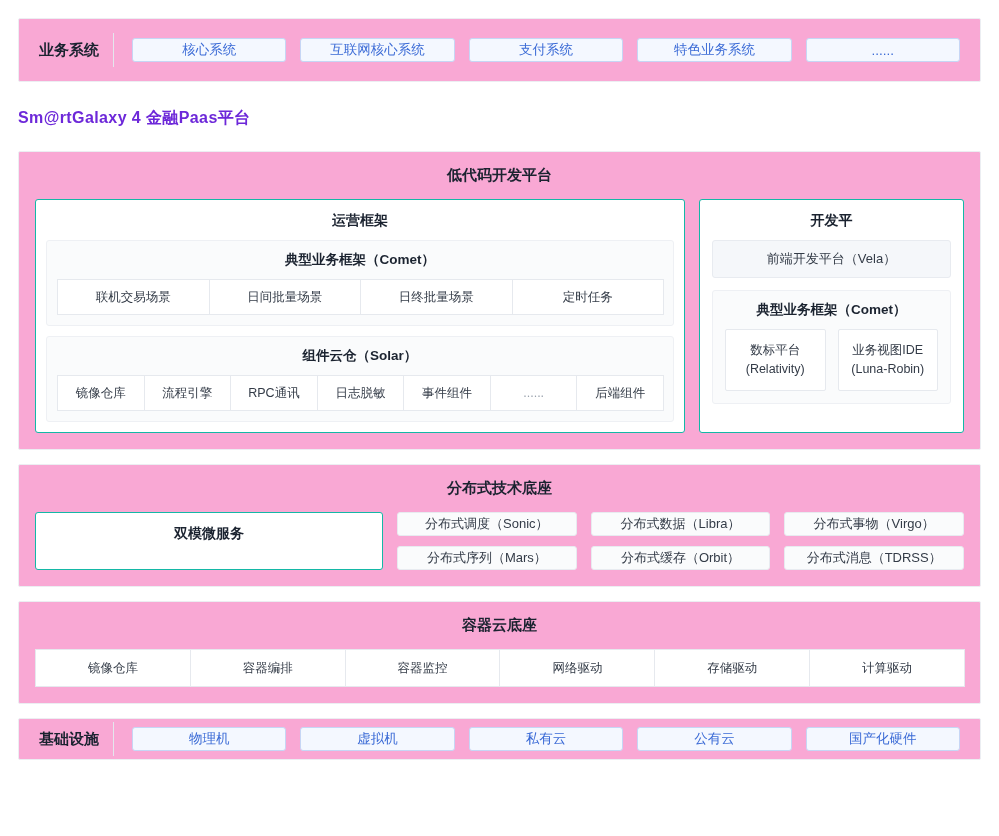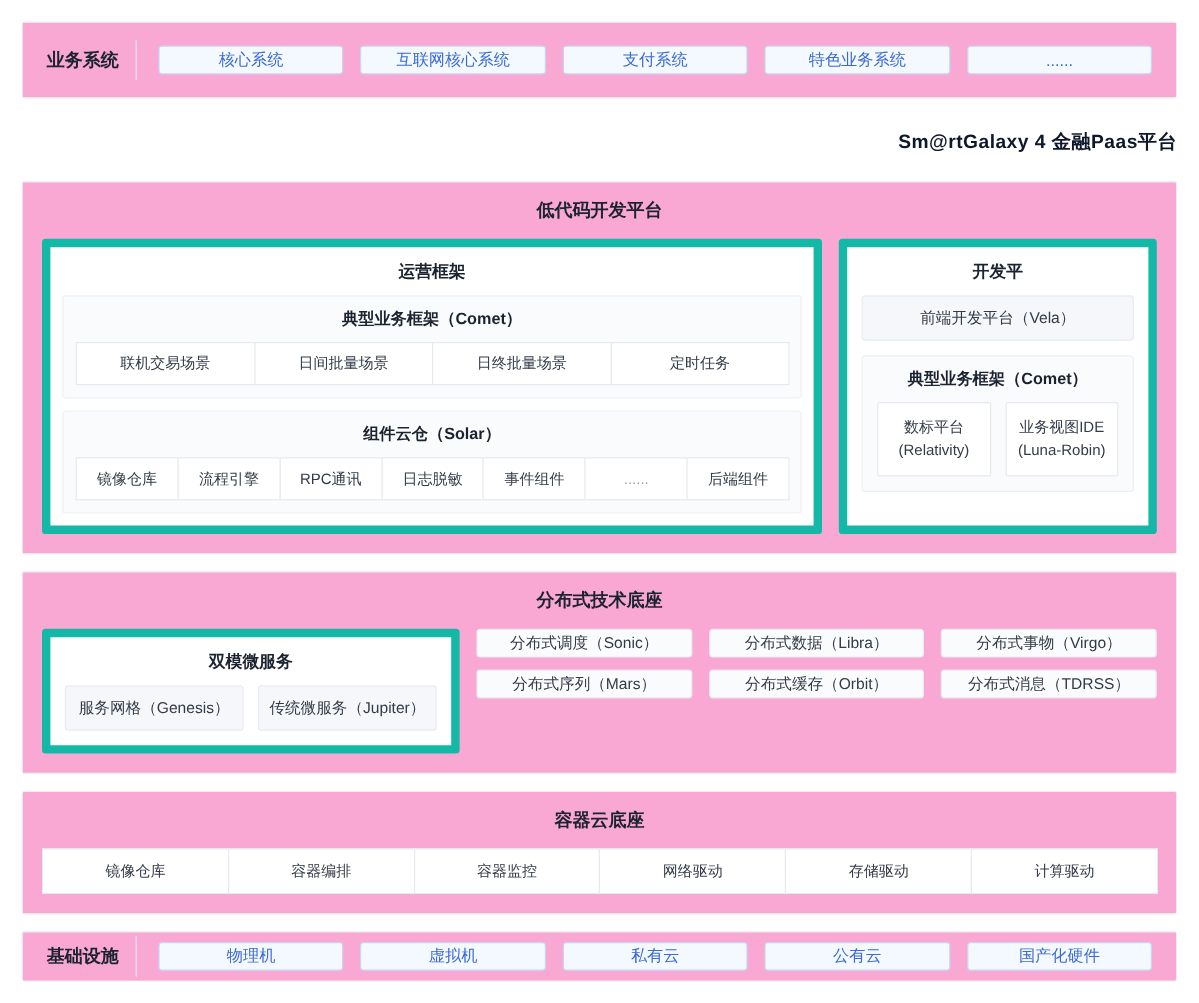--- a/index.html
+++ b/index.html
@@ -49,42 +49,42 @@
     background: #f4f8ff;
     border-radius: 3px;
     color: #3a6ad6;
     font-size: 13.5px;
     display: flex;
     align-items: center;
     justify-content: center;
   }
   
   .platform-title {
-    text-align: right;
+    text-align: left;
     font-size: 16px;
     font-weight: bold;
-    color: #0f172a;
+    color: #6d28d9;
     margin: 26px 0 22px 0;
     letter-spacing: 0.4px;
   }
   
   .section {
     margin-bottom: 14px;
     padding: 14px 16px 16px 16px;
   }
   .section-title {
     text-align: center;
     font-size: 15px;
     font-weight: bold;
     color: #1b2330;
     margin-bottom: 14px;
   }
   .card {
     background: #ffffff;
-    border: 7px solid #14b8a6;
+    border: 1px solid #14b8a6;
     border-radius: 3px;
   }
   .card-title {
     text-align: center;
     font-size: 14px;
     font-weight: bold;
     color: #1b2330;
     padding: 12px 0 10px 0;
   }
   .inner {
@@ -285,24 +285,20 @@
       </div>
 
     </div>
   </div>
 
   <div class="band section">
     <div class="section-title">分布式技术底座</div>
     <div class="dist-body">
       <div class="card dist-left">
         <div class="card-title">双模微服务</div>
-        <div class="dual-chips">
-          <div class="dual-chip">服务网格（Genesis）</div>
-          <div class="dual-chip">传统微服务（Jupiter）</div>
-        </div>
       </div>
       <div class="dist-right">
         <div class="dist-grid-row">
           <div class="dist-chip">分布式调度（Sonic）</div>
           <div class="dist-chip">分布式数据（Libra）</div>
           <div class="dist-chip">分布式事物（Virgo）</div>
         </div>
         <div class="dist-grid-row">
           <div class="dist-chip">分布式序列（Mars）</div>
           <div class="dist-chip">分布式缓存（Orbit）</div>

